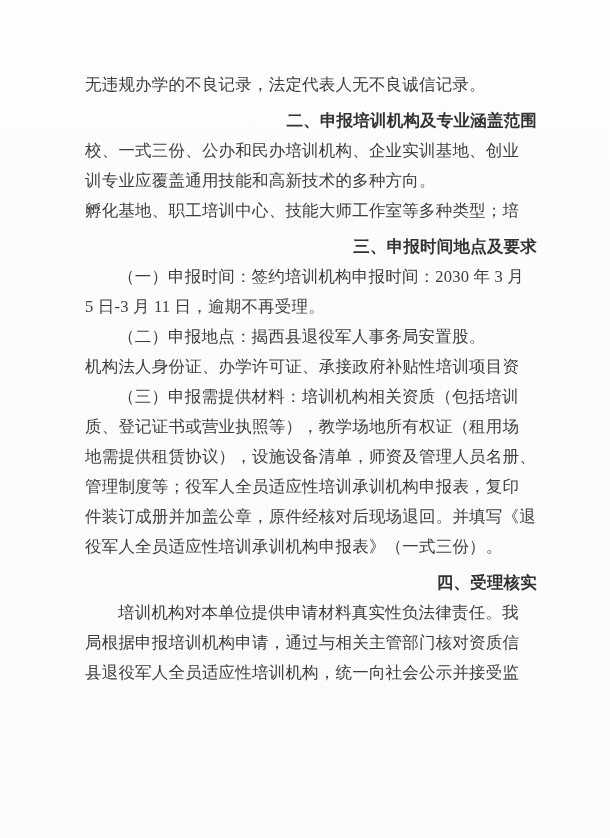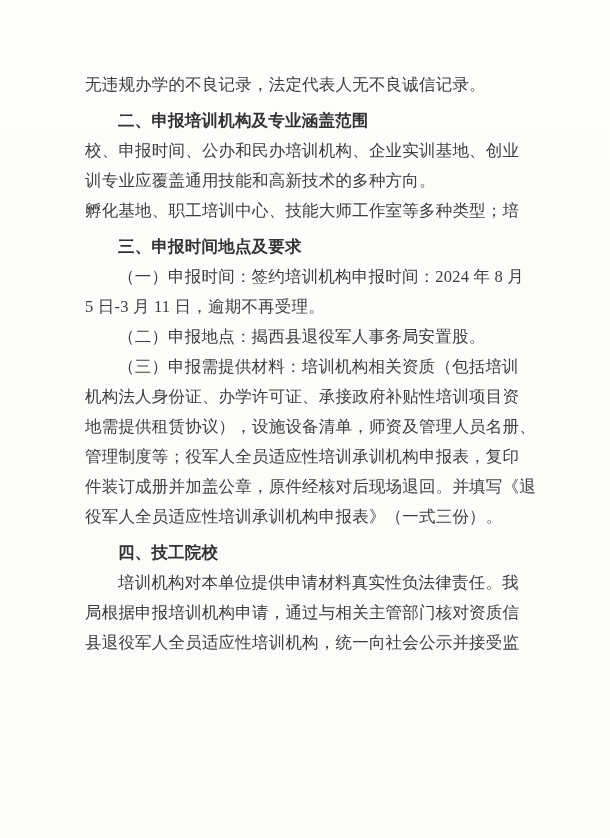--- a/index.html
+++ b/index.html
@@ -35,43 +35,45 @@
     white-space: nowrap;
     letter-spacing: 0.2px;
   }
   .line.body {
     font-weight: normal;
   }
   .line.heading {
     font-weight: bold;
     color: #323232;
     margin-top: 6px;
+    text-align: right;
   }
   .line.indent {
     padding-left: 33px;
   }
 </style>
 </head>
 <body style="background: rgb(252, 252, 251);">
 
 <div class="page">
   <div class="doc-body" id="doc-body">
       <div class="line body">无违规办学的不良记录，法定代表人无不良诚信记录。</div>
       <div class="line heading indent">二、申报培训机构及专业涵盖范围</div>
-      <div class="line body">校、申报时间、公办和民办培训机构、企业实训基地、创业</div>
+      <div class="line body">校、一式三份、公办和民办培训机构、企业实训基地、创业</div>
       <div class="line body">训专业应覆盖通用技能和高新技术的多种方向。</div>
       <div class="line body">孵化基地、职工培训中心、技能大师工作室等多种类型；培</div>
       <div class="line heading indent">三、申报时间地点及要求</div>
-      <div class="line body indent">（一）申报时间：签约培训机构申报时间：2024 年 8 月</div>
+      <div class="line body indent">（一）申报时间：签约培训机构申报时间：2030 年 3 月</div>
       <div class="line body">5 日-3 月 11 日，逾期不再受理。</div>
       <div class="line body indent">（二）申报地点：揭西县退役军人事务局安置股。</div>
+      <div class="line body">机构法人身份证、办学许可证、承接政府补贴性培训项目资</div>
       <div class="line body indent">（三）申报需提供材料：培训机构相关资质（包括培训</div>
-      <div class="line body">机构法人身份证、办学许可证、承接政府补贴性培训项目资</div>
+      <div class="line body">质、登记证书或营业执照等），教学场地所有权证（租用场</div>
       <div class="line body">地需提供租赁协议），设施设备清单，师资及管理人员名册、</div>
       <div class="line body">管理制度等；役军人全员适应性培训承训机构申报表，复印</div>
       <div class="line body">件装订成册并加盖公章，原件经核对后现场退回。并填写《退</div>
       <div class="line body">役军人全员适应性培训承训机构申报表》（一式三份）。</div>
-      <div class="line heading indent">四、技工院校</div>
+      <div class="line heading indent">四、受理核实</div>
       <div class="line body indent">培训机构对本单位提供申请材料真实性负法律责任。我</div>
       <div class="line body">局根据申报培训机构申请，通过与相关主管部门核对资质信</div>
       <div class="line body">县退役军人全员适应性培训机构，统一向社会公示并接受监</div>
     </div>
 </div>
 
 </body></html>

